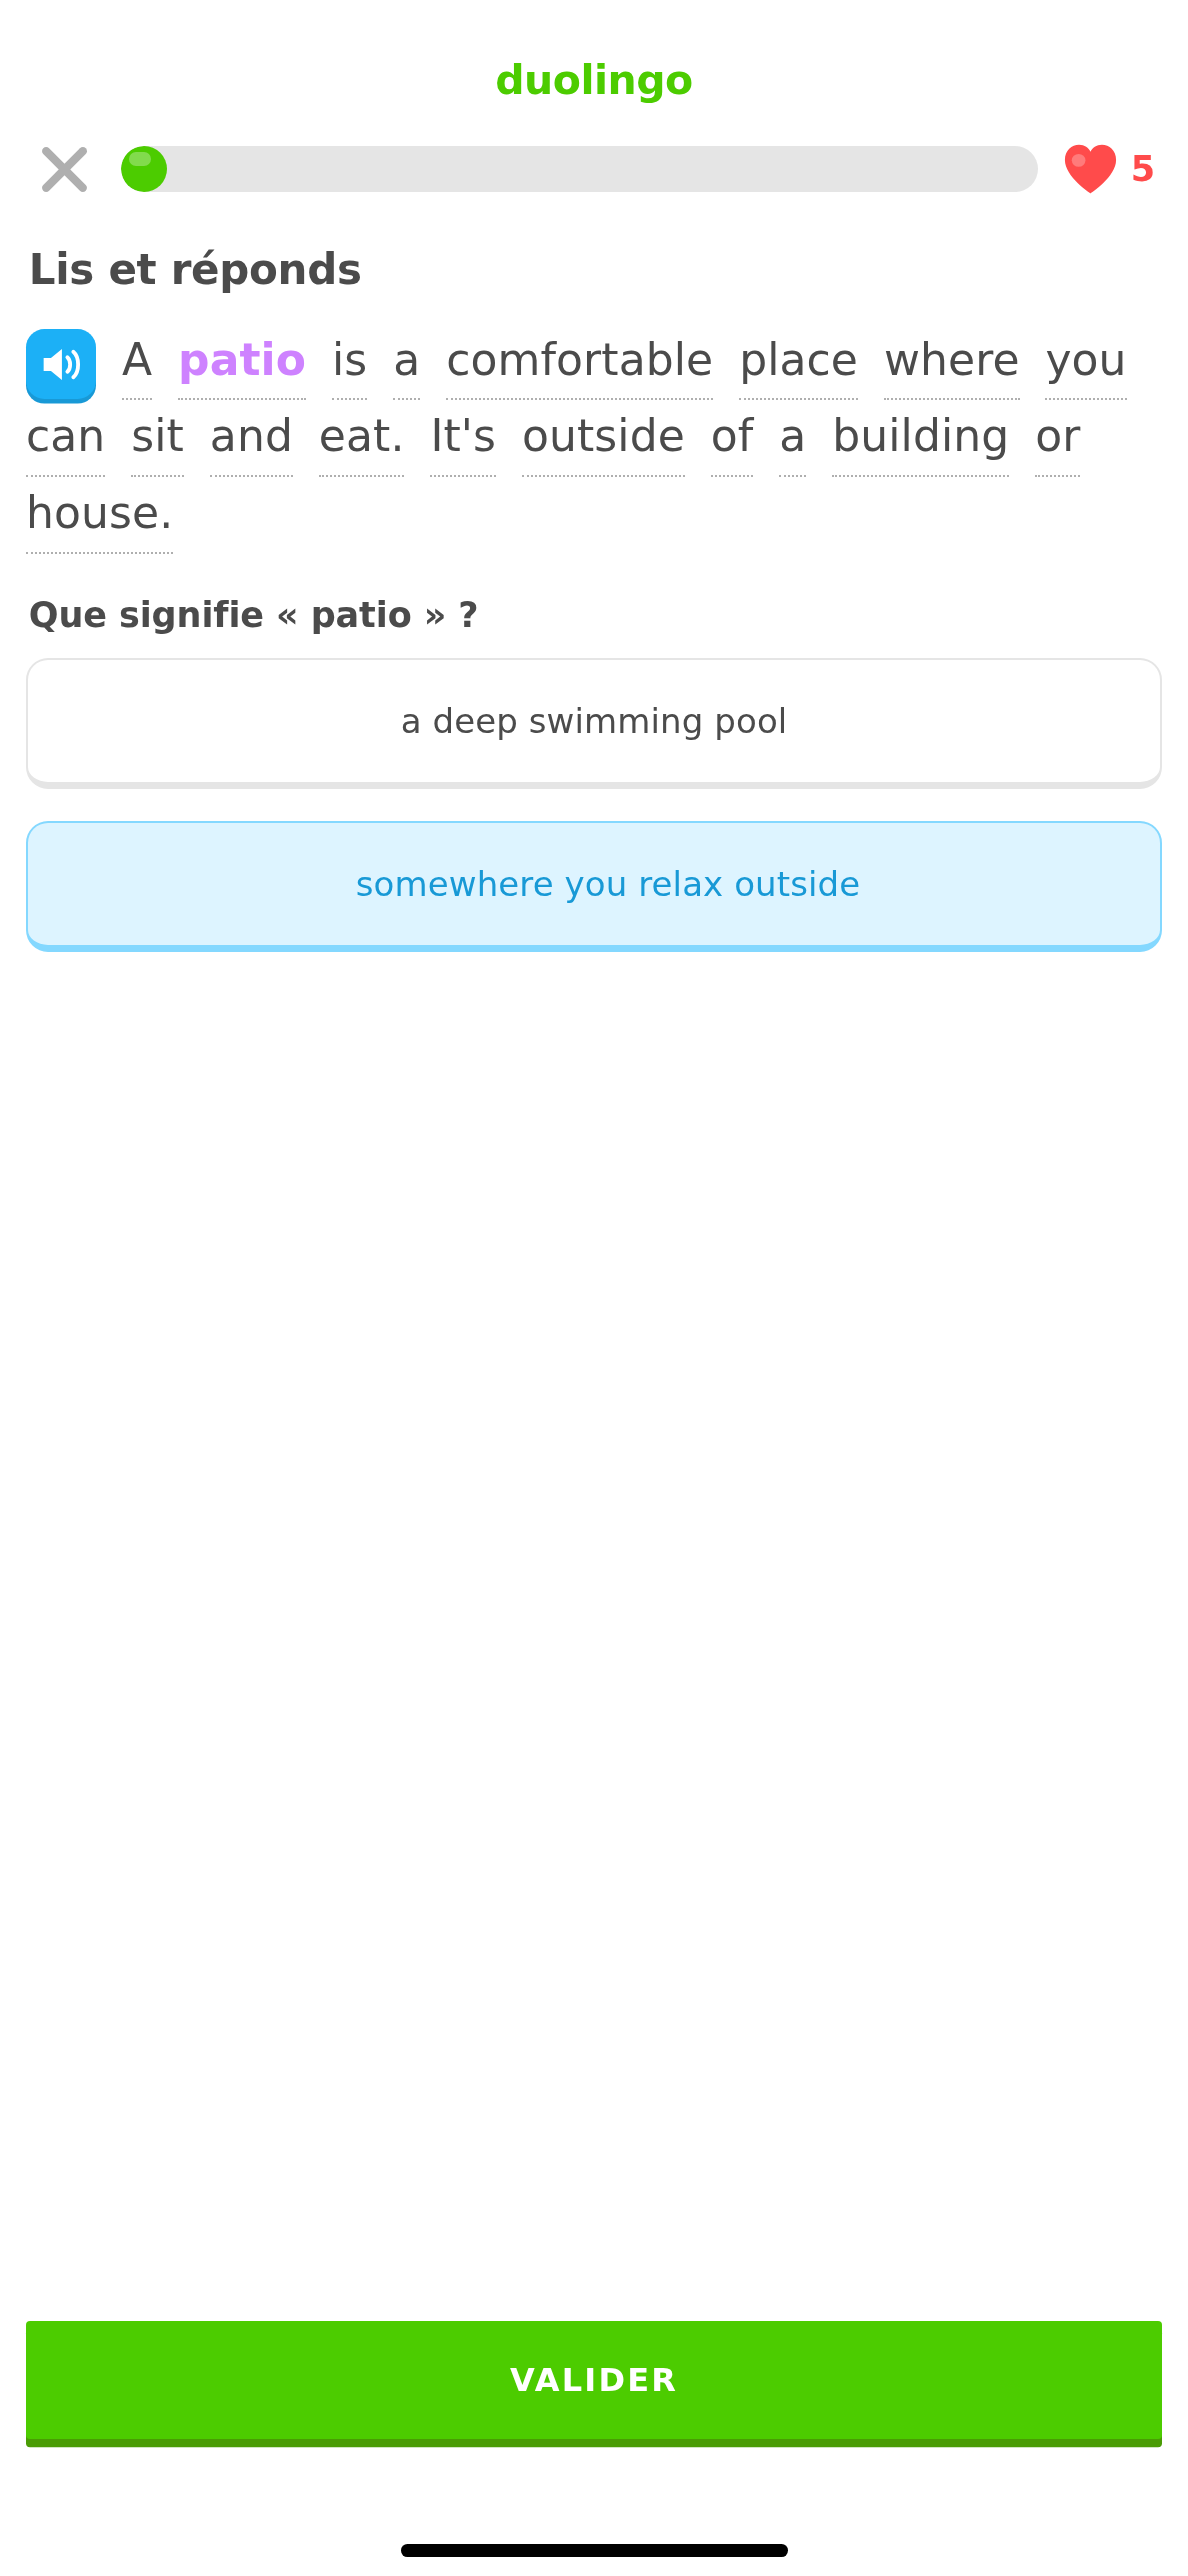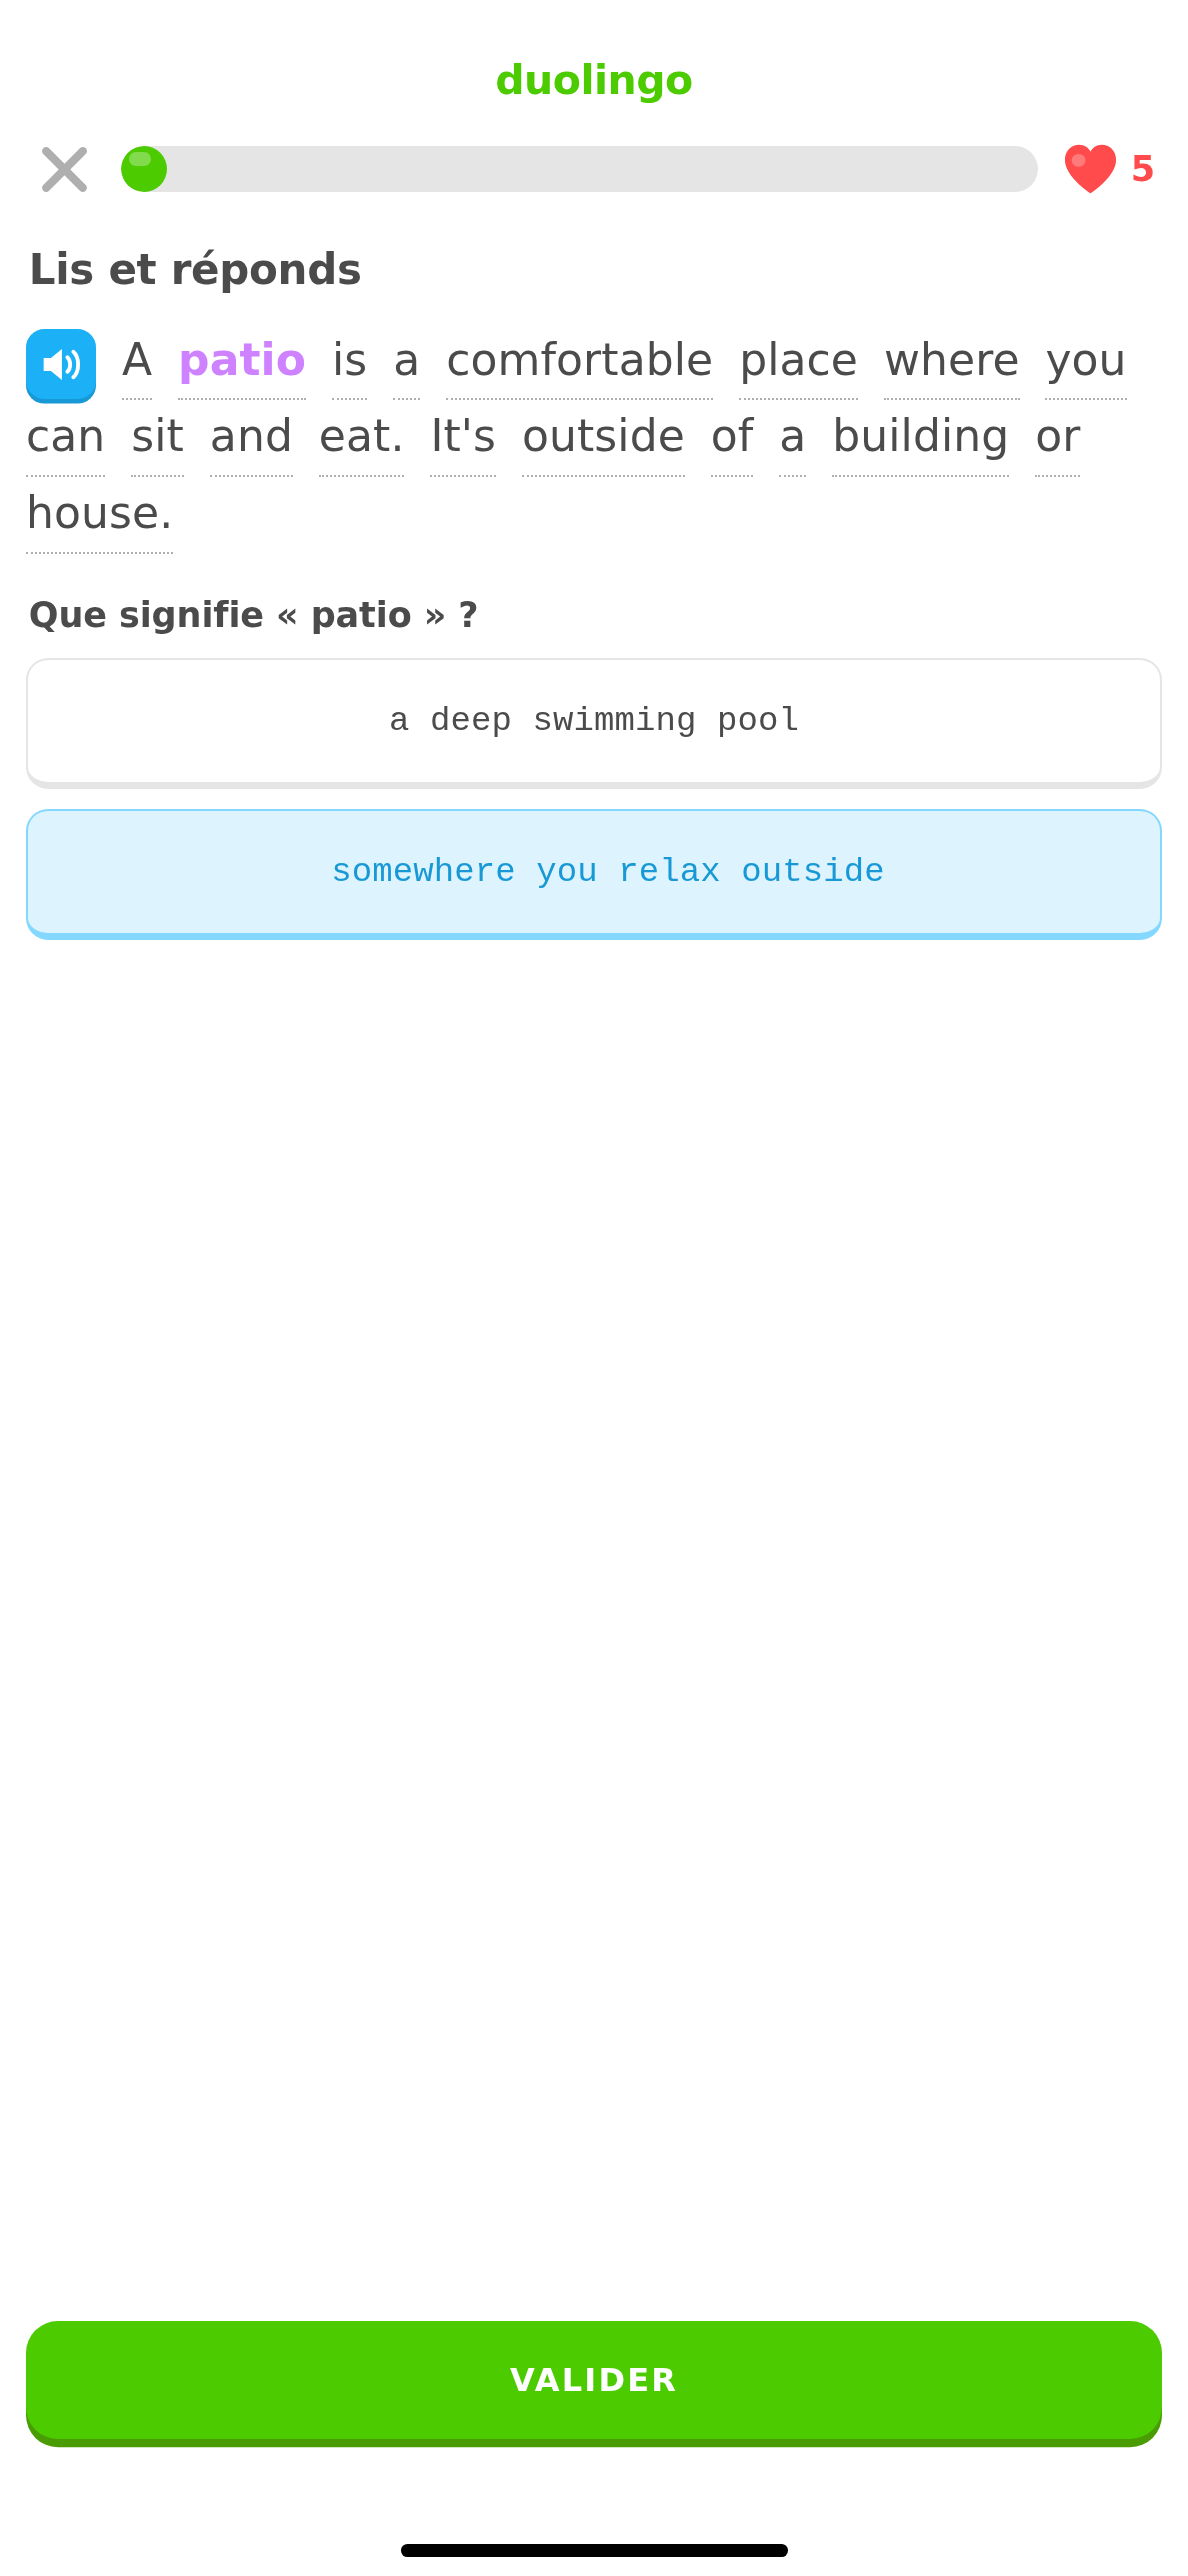--- a/index.html
+++ b/index.html
@@ -159,22 +159,21 @@
     margin-top: 41px;
     margin-bottom: 23px;
     padding-left: 2.8px;
     letter-spacing: -0.1px;
   }
 
   
   .options {
     display: flex;
     flex-direction: column;
-    gap: 20px;
-    font-family: Liberation Mono, monospace;
+    gap: 32px;
   }
   .option {
     height: 131px;
     border-radius: 22px;
     background: #ffffff;
     border: 2.8px solid #e5e5e5;
     border-bottom-width: 7.4px;
     display: flex;
     align-items: center;
     justify-content: center;
@@ -193,21 +192,21 @@
   
   .footer {
     padding: 0 26px 0 26px;
     margin-bottom: 85px;
   }
   .submit-btn {
     width: 100%;
     height: 118px;
     background: #4ccc00;
     border: none;
-    border-radius: 32px;
+    border-radius: 4px;
     box-shadow: 0 8.3px 0 #4a9c05;
     color: #ffffff;
     font-family: "DejaVu Sans", "Liberation Sans", sans-serif;
     font-size: 32px;
     font-weight: 700;
     letter-spacing: 2.2px;
     cursor: pointer;
   }
 
   .home-indicator-area {

